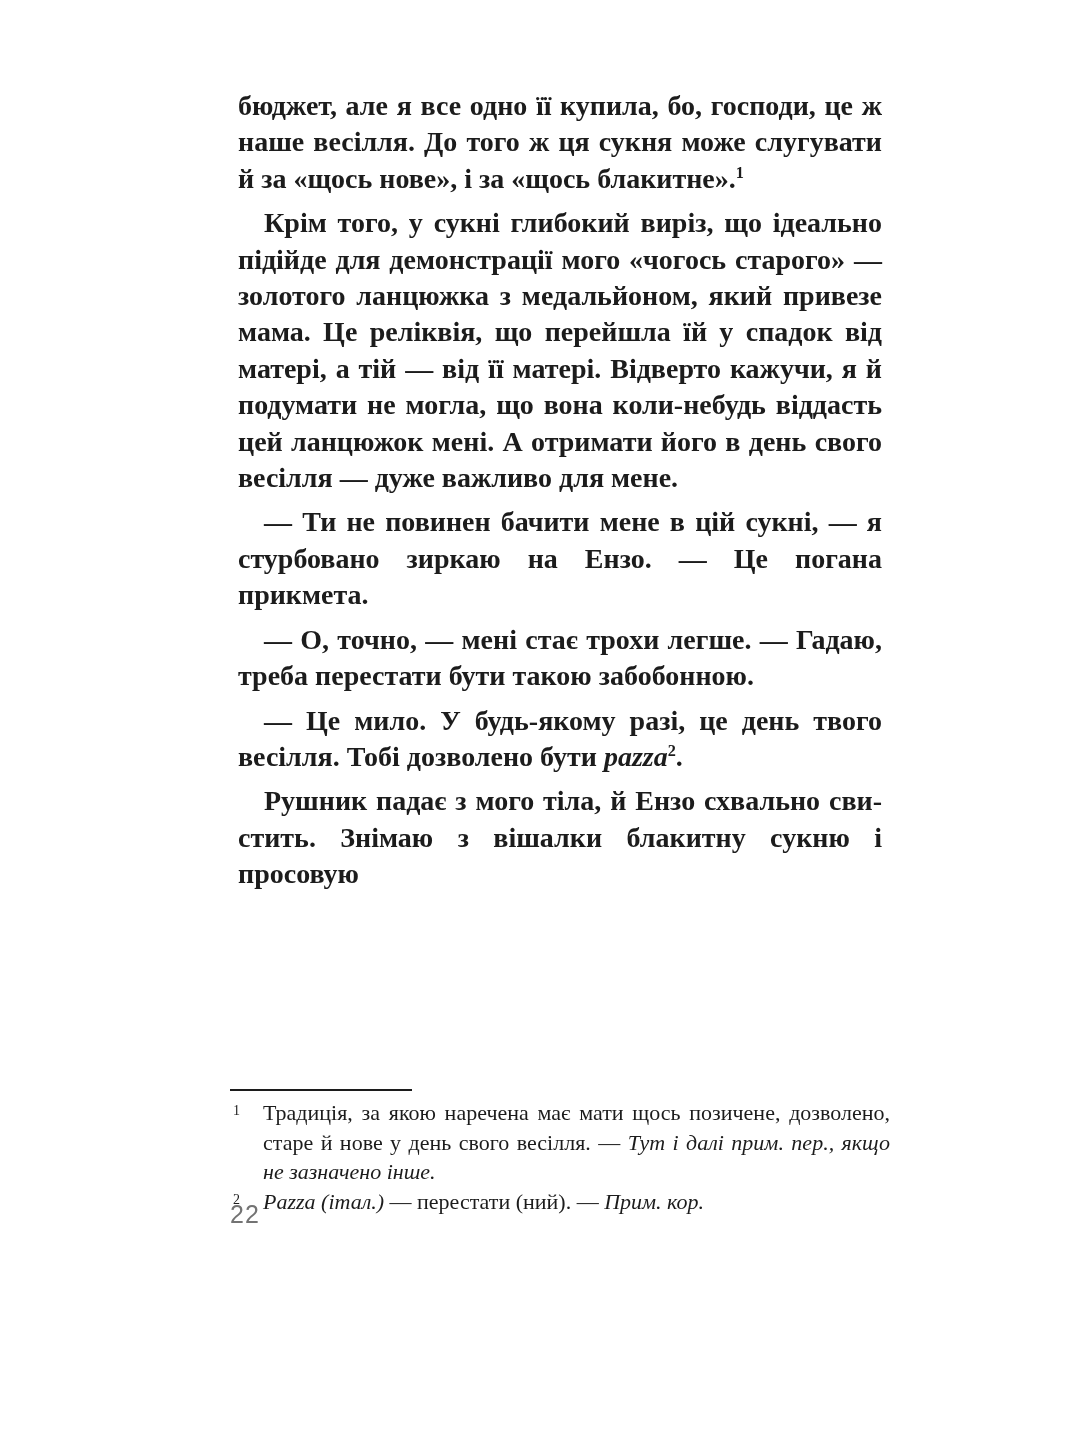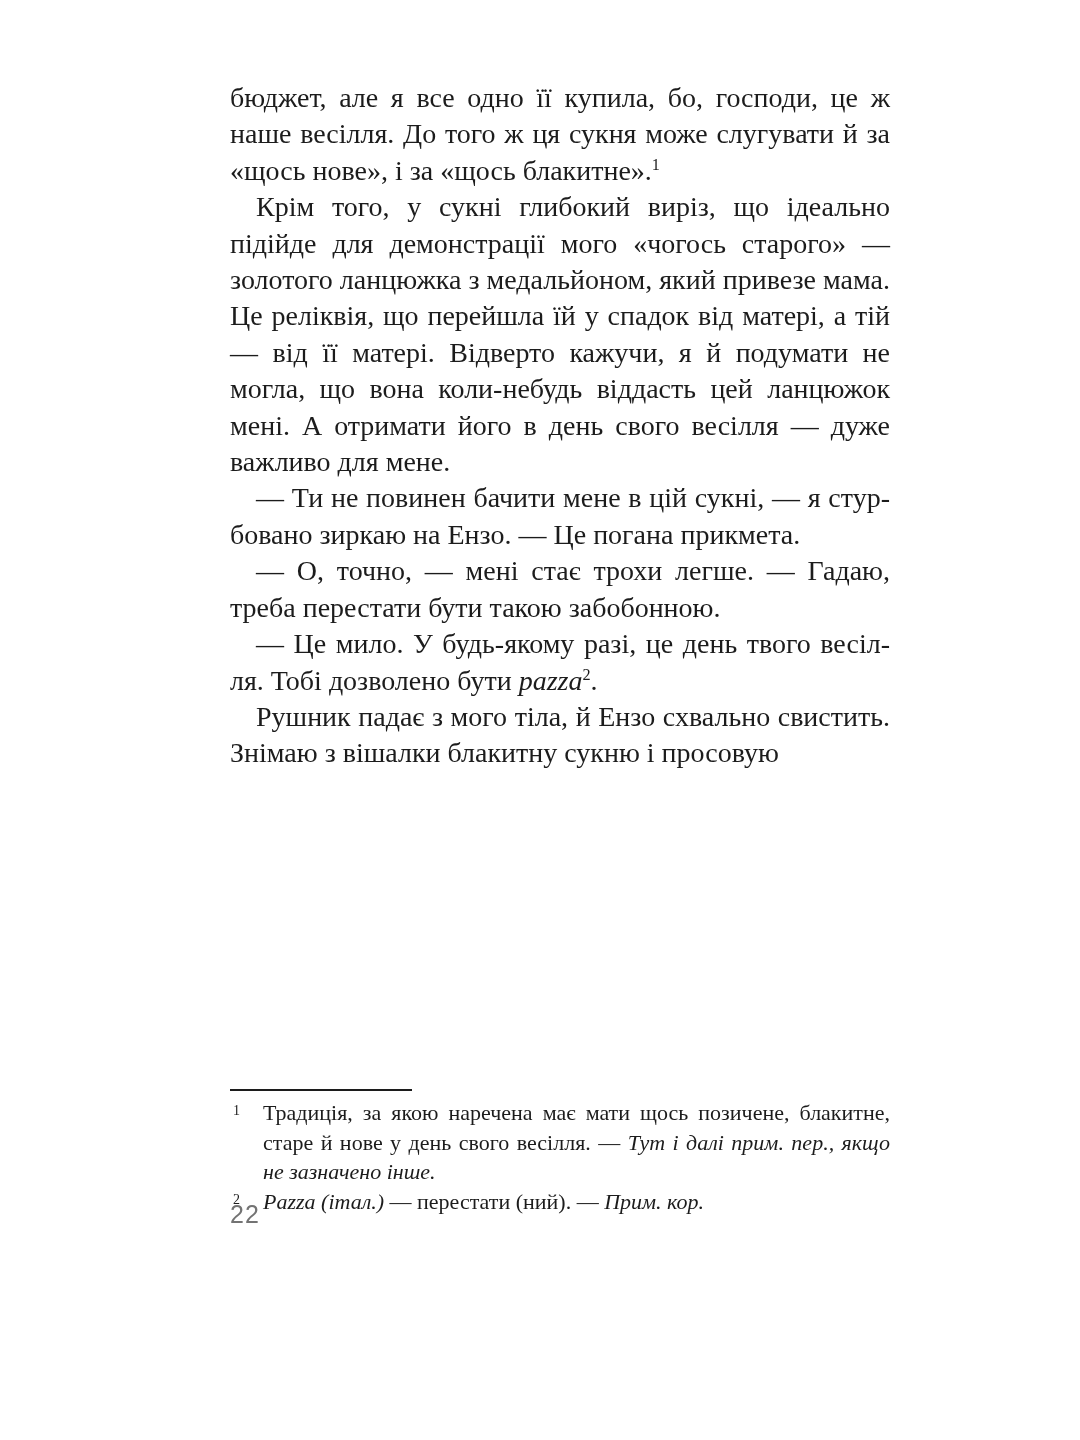--- a/index.html
+++ b/index.html
@@ -21,23 +21,24 @@
     left: 230px;
     top: 80px;
     width: 660px;
     font-size: 28px;
     line-height: 36.4px;
     text-align: justify;
     hyphens: manual;
     -webkit-hyphens: manual;
   }
   .text-block p {
-    margin: 0;
+    margin: 8px;
     padding: 0;
     text-indent: 26px;
+    font-weight: bold;
   }
   .text-block p.no-indent {
     text-indent: 0;
   }
   sup.fn-ref {
     font-size: 0.58em;
     line-height: 0;
     vertical-align: super;
   }
   em {
@@ -103,21 +104,21 @@
 
 
     <p><span>Рушник падає з мого тіла, й Ензо схвально сви­стить. Знімаю з вішалки блакитну сукню і просовую</span></p>
 
   </div>
 
   <div class="footnote-sep"></div>
 
   <div class="footnotes">
 
-    <div class="footnote"><span class="fn-marker">1</span><span>Традиція, за якою наречена має мати щось позичене, блакитне, старе й нове у день свого весілля. — </span><em>Тут і далі прим. пер., якщо не зазначено інше.</em></div>
+    <div class="footnote"><span class="fn-marker">1</span><span>Традиція, за якою наречена має мати щось позичене, дозволено, старе й нове у день свого весілля. — </span><em>Тут і далі прим. пер., якщо не зазначено інше.</em></div>
 
     <div class="footnote"><span class="fn-marker">2</span><em>Pazza (італ.)</em><span> — перестати (ний). — </span><em>Прим. кор.</em></div>
 
   </div>
 
   <div class="page-number">22</div>
 
 </div>
 
 </body></html>

